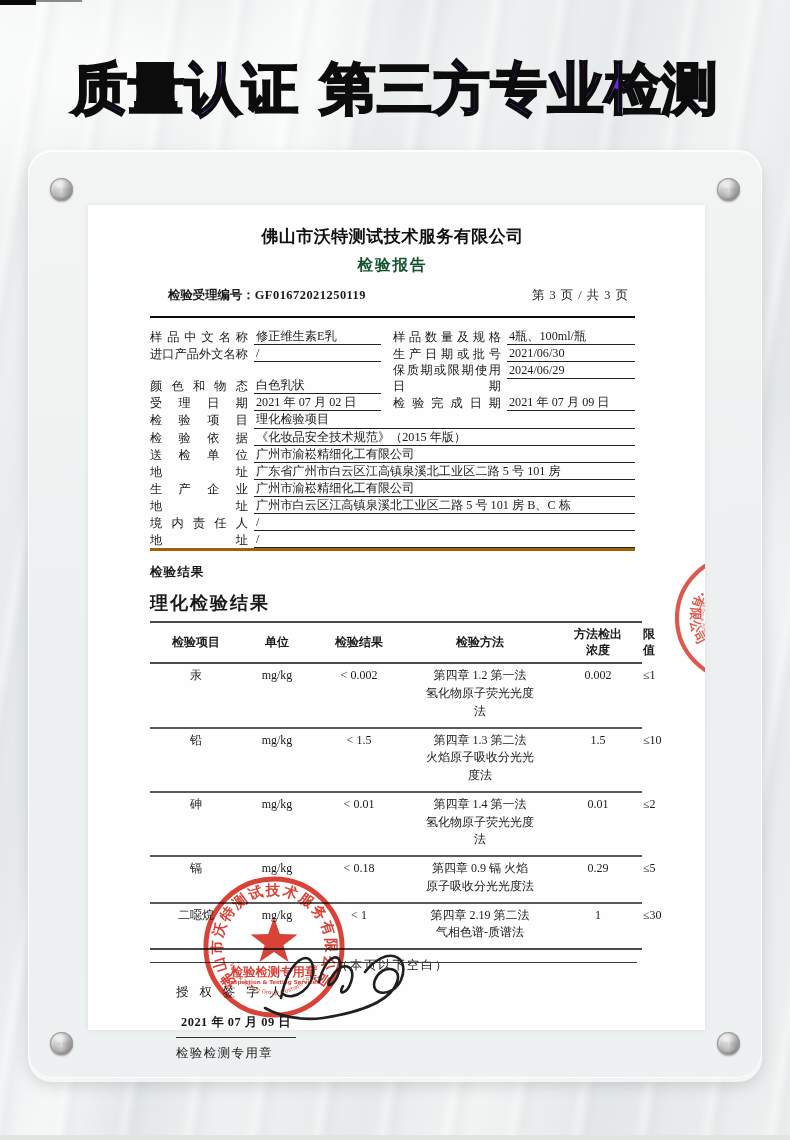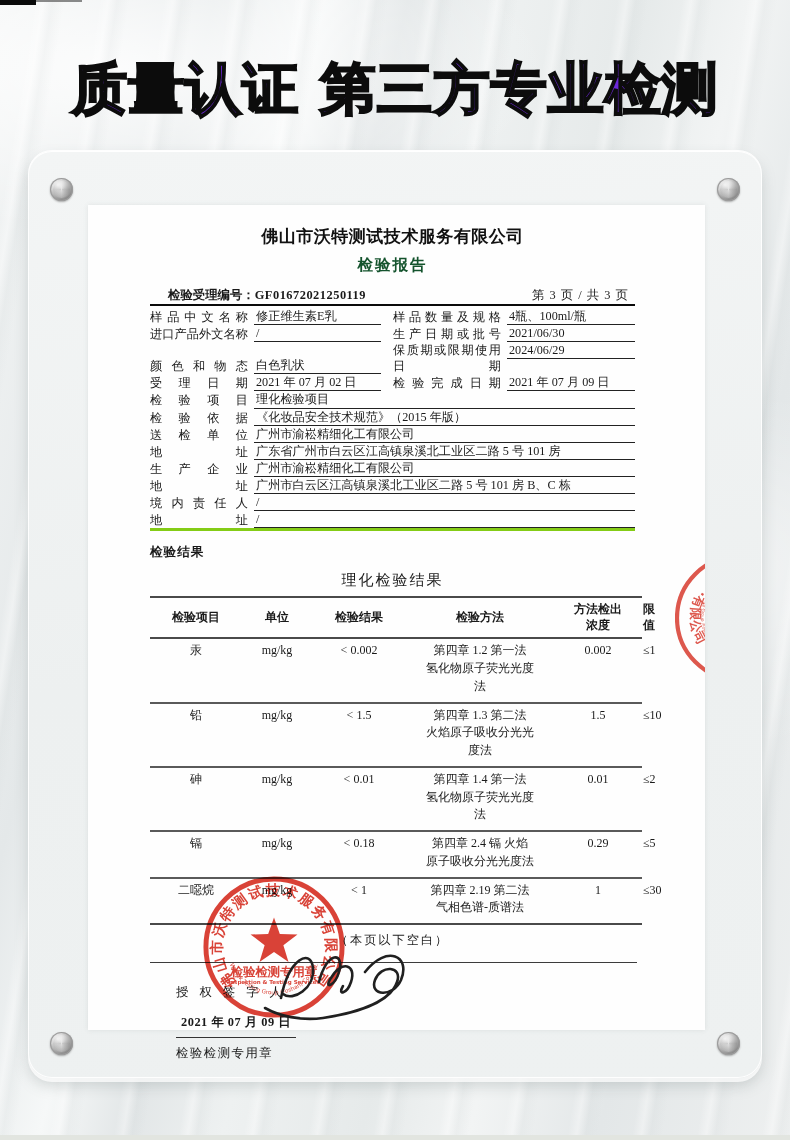--- a/index.html
+++ b/index.html
@@ -46,33 +46,33 @@
   .doc-company{text-align:center;font-family:"DejaVu Sans","Liberation Sans",sans-serif;
     font-weight:bold;font-size:17px;letter-spacing:.5px;color:#111;}
   .doc-title{text-align:center;font-family:"DejaVu Sans","Liberation Sans",sans-serif;
     font-weight:bold;font-size:15.5px;letter-spacing:2px;margin-top:7px;color:#14532d;}
   .accept-row{display:flex;align-items:baseline;margin-top:11px;font-size:12.4px;}
   .accept-label{font-weight:bold;margin-left:18px;}
   .accept-no{letter-spacing:.5px;font-weight:bold;}
   .page-info{margin-left:auto;margin-right:6px;letter-spacing:1px;}
 
   
-  .ftable{margin-top:0;border-top:2.5px solid #0a0a0a;border-bottom:3px solid #84cc16;padding-top:2px;}
+  .ftable{margin-top:12px;border-top:2.5px solid #0a0a0a;border-bottom:3px solid #a16207;padding-top:10px;}
   .frow{display:flex;align-items:flex-end;min-height:16.6px;line-height:1.32;}
   .flabel{text-align:justify;text-align-last:justify;padding-right:6px;}
   .w1{width:104px;} .w2{width:114px;}
   .fvalue{border-bottom:1px solid #222;padding:0 2px;white-space:nowrap;}
   .v1{flex:1;margin-right:12px;}
   .v2{width:128px;}
   .full .v1{margin-right:0;}
   .row-multi .v2{align-self:flex-start;}
 
   
   .results-label{margin-top:13px;font-size:12.6px;font-weight:600;letter-spacing:1px;}
-  .rtable-title{text-align:center;font-size:15px;font-weight:400;letter-spacing:2px;margin:10px 0 6px;}
+  .rtable-title{text-align:left;font-size:18px;font-weight:700;letter-spacing:2px;margin:10px 0 6px;}
   table.rtable{width:100%;border-collapse:collapse;border-top:2px solid #4a4a4a;border-bottom:2px solid #4a4a4a;
     font-size:12px;table-layout:fixed;}
   .rtable th{border-bottom:2px solid #4a4a4a;font-weight:600;padding:4px 1px;white-space:pre-line;line-height:1.3;text-align:center;}
   .rtable td{text-align:center;padding:3px 1px 6px;line-height:1.48;vertical-align:top;}
   .rtable tr.rrow td{border-bottom:2px solid #5a5a5a;}
   .rtable tr.rrow:last-child td{border-bottom:none;}
   .pre{white-space:pre-line;}
   .c1{width:92px;} .c2{width:70px;} .c3{width:94px;} .c4{width:148px;} .c5{width:88px;} .c6{width:auto;}
   .blank-note{text-align:center;margin-top:7px;letter-spacing:2px;font-size:12.2px;}
 
@@ -216,21 +216,21 @@
           <td class="pre">第四章 1.4 第一法
 氢化物原子荧光光度
 法</td>
           <td>0.01</td>
           <td>≤2</td>
         </tr>
         <tr class="rrow">
           <td>镉</td>
           <td>mg/kg</td>
           <td>&lt; 0.18</td>
-          <td class="pre">第四章 2.4 镉 火焰
+          <td class="pre">第四章 0.9 镉 火焰
 原子吸收分光光度法</td>
           <td>0.29</td>
           <td>≤5</td>
         </tr>
         <tr class="rrow">
           <td>二噁烷</td>
           <td>mg/kg</td>
           <td>&lt; 1</td>
           <td class="pre">第四章 2.19 第二法
 气相色谱-质谱法</td>

